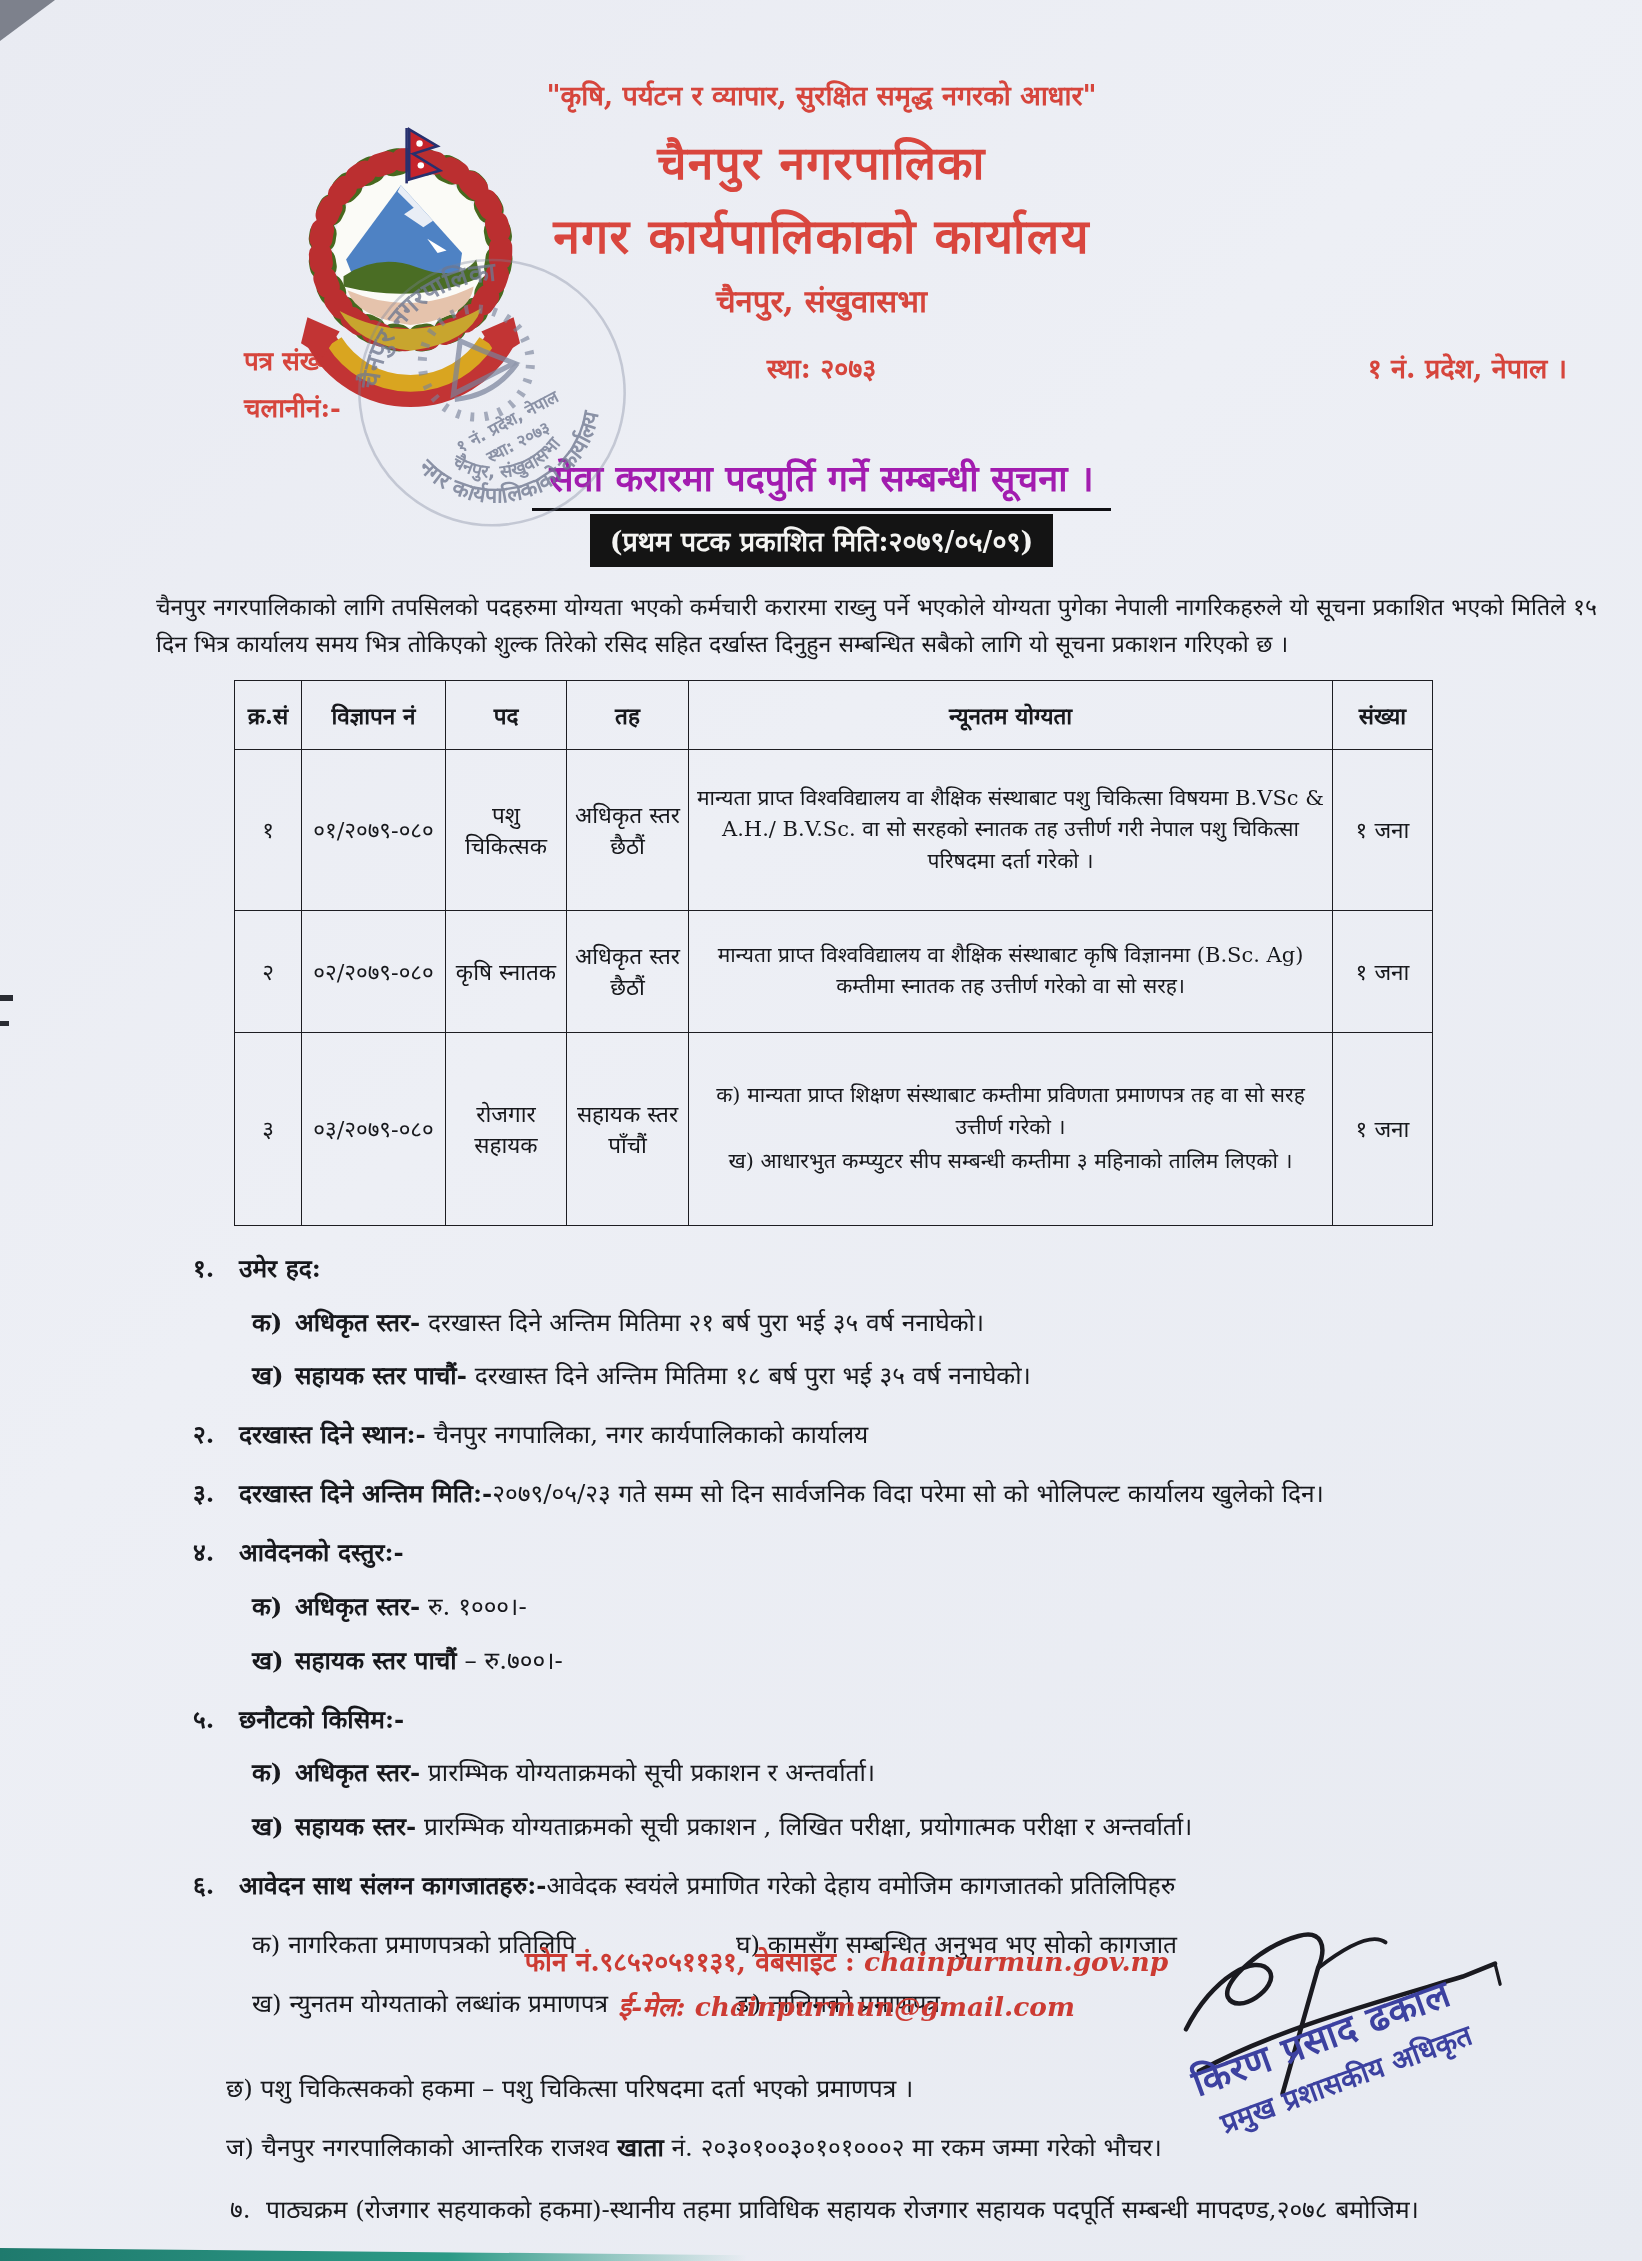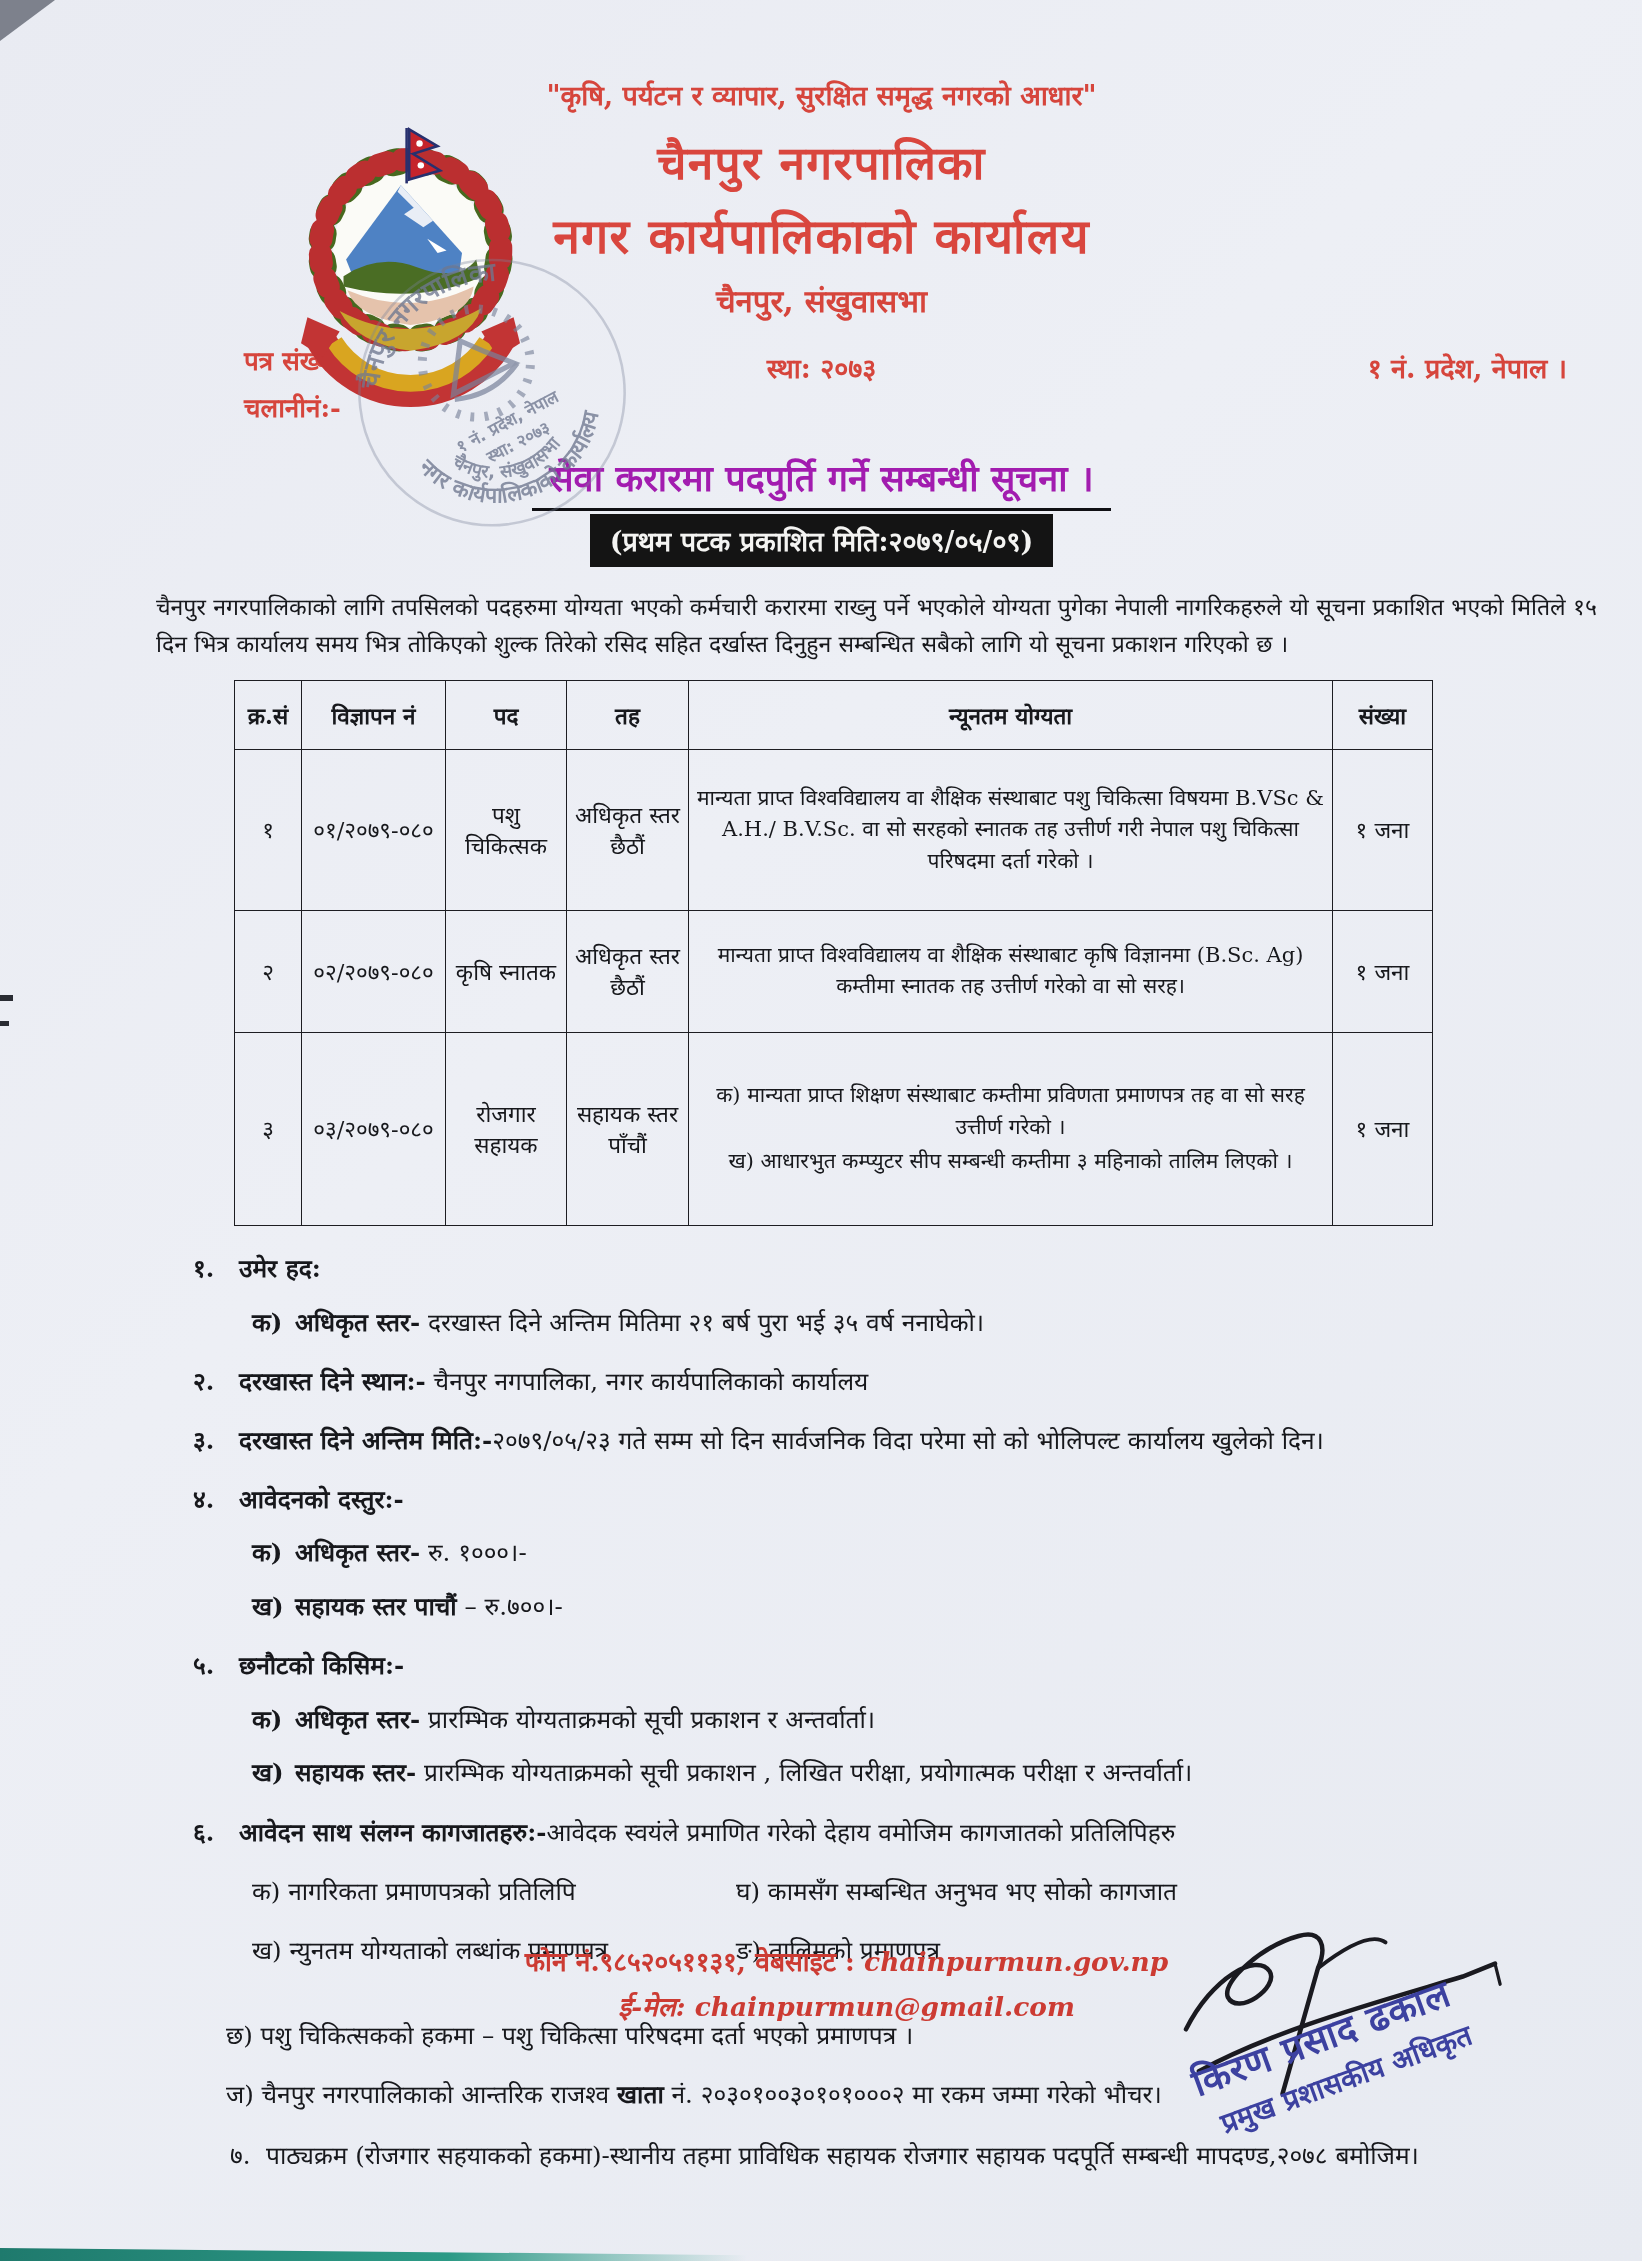--- a/index.html
+++ b/index.html
@@ -221,20 +221,23 @@
 </tbody>
   </table>
 
 <div class="list">
 
   <div class="item">
     <span class="num">१.</span><span class="bold">उमेर हद:</span>
     <div class="sub">
       <span class="subnum">क)</span><span class="bold">अधिकृत स्तर-</span><span> दरखास्त दिने अन्तिम मितिमा २१ बर्ष पुरा भई  ३५ वर्ष ननाघेको।</span>
     </div>
+    <div class="sub">
+      <span class="subnum">ख)</span><span class="bold">सहायक स्तर पाचौं-</span><span> दरखास्त दिने अन्तिम मितिमा १८  बर्ष पुरा भई ३५ वर्ष ननाघेको।</span>
+    </div>
   </div>
 
   <div class="item">
     <span class="num">२.</span><span class="bold">दरखास्त दिने स्थान:-</span><span> चैनपुर नगपालिका, नगर कार्यपालिकाको कार्यालय</span>
   </div>
 
   <div class="item">
     <span class="num">३.</span><span class="bold">दरखास्त दिने अन्तिम मिति:-</span><span>२०७९/०५/२३ गते सम्म सो दिन सार्वजनिक विदा परेमा सो को भोलिपल्ट कार्यालय खुलेको दिन।</span>
   </div>
 

